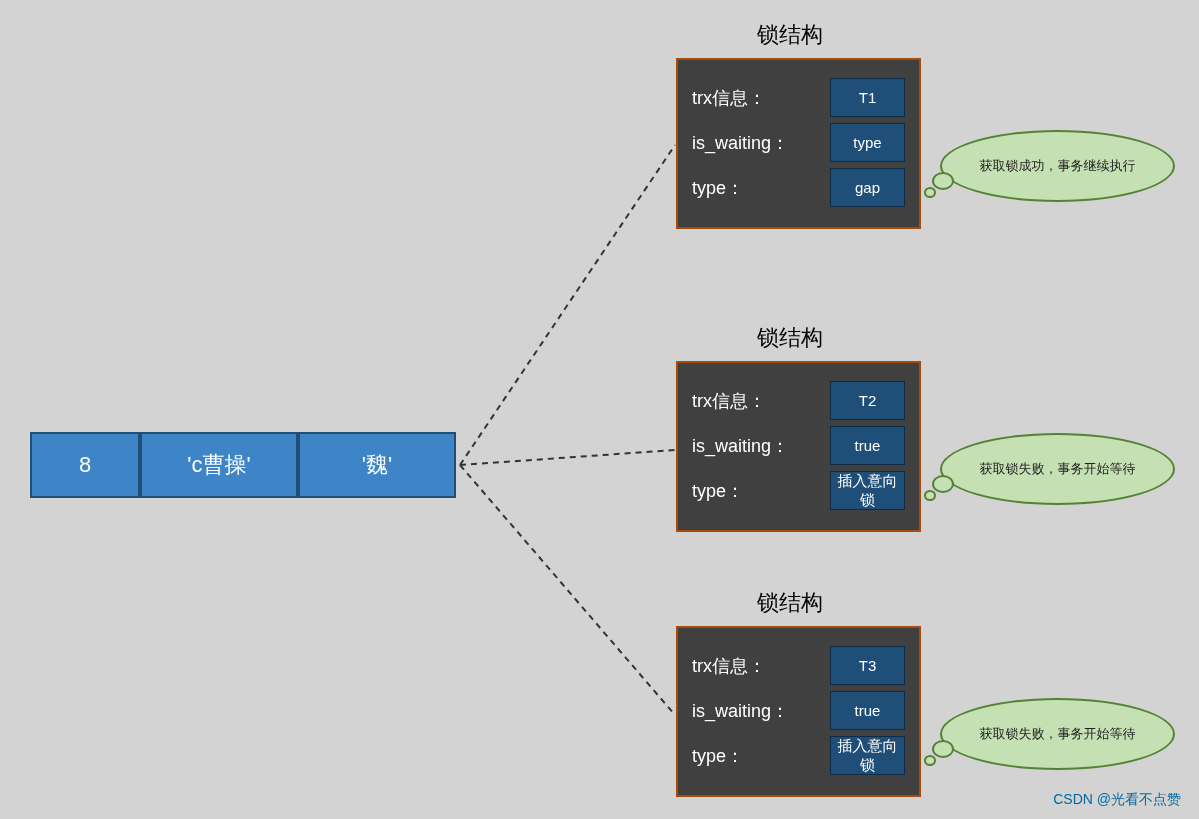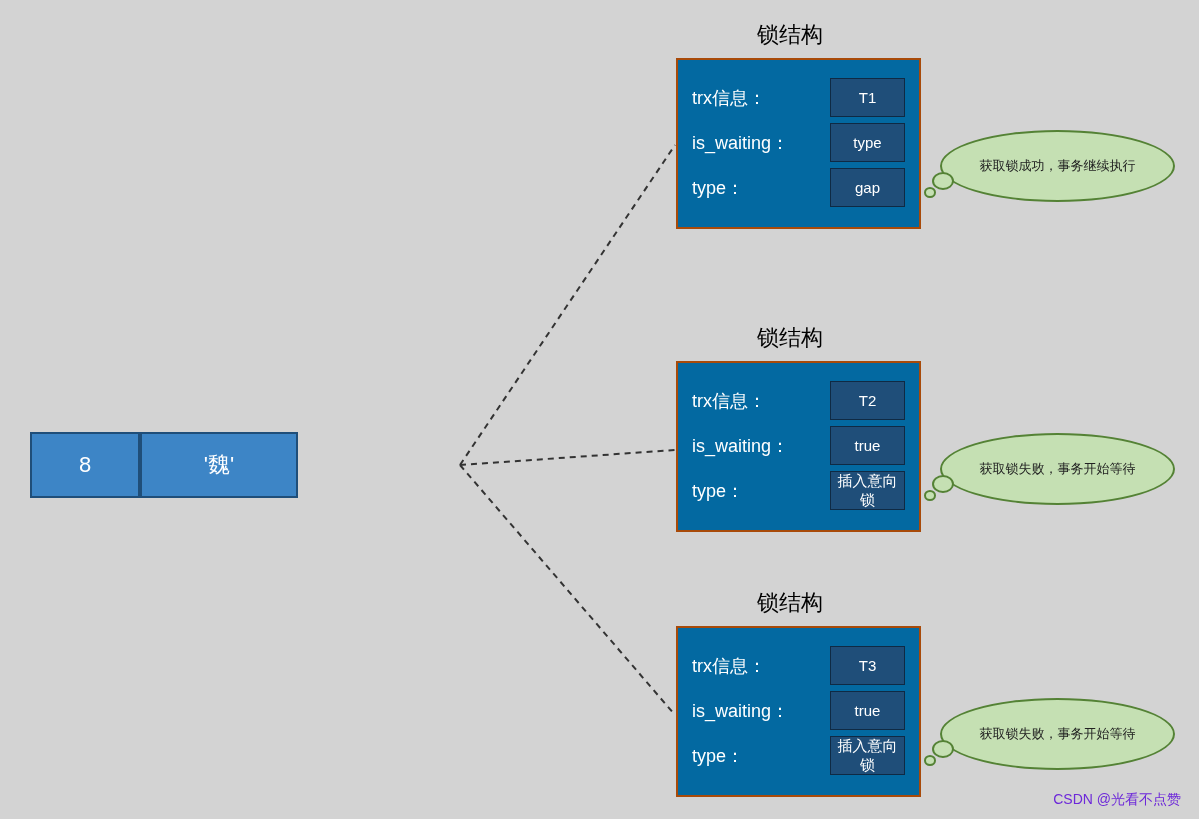--- a/index.html
+++ b/index.html
@@ -37,21 +37,21 @@
   .lock-title {
     position: absolute;
     font-size: 22px;
     font-weight: normal;
     color: #000;
   }
 
   .lock-box {
     position: absolute;
     width: 245px;
-    background: #0369a1;
+    background: #404040;
     border: 2px solid #a84a09;
     padding: 12px 14px 14px 14px;
   }
   .lock-row {
     display: flex;
     align-items: center;
     justify-content: space-between;
     margin: 6px 0;
   }
   .lock-label {
@@ -115,35 +115,36 @@
     left: 0; top: 0;
     width: 1199px;
     height: 819px;
     pointer-events: none;
   }
 
   .watermark {
     position: absolute;
     right: 18px;
     bottom: 10px;
-    color: #6d28d9;
+    color: #0369a1;
     font-size: 14px;
   }
 </style>
 </head>
 <body>
 
 <svg class="connectors">
   <line x1="460" y1="465" x2="675" y2="145" stroke="#333" stroke-width="2" stroke-dasharray="6,5"></line>
   <line x1="460" y1="465" x2="675" y2="450" stroke="#333" stroke-width="2" stroke-dasharray="6,5"></line>
   <line x1="460" y1="465" x2="675" y2="715" stroke="#333" stroke-width="2" stroke-dasharray="6,5"></line>
 </svg>
 
 <div class="record">
   <div class="record-cell c0">8</div>
+  <div class="record-cell c1">'c曹操'</div>
   <div class="record-cell c2">'魏'</div>
 </div>
 
 <div class="lock-title" style="left:757px; top:20px;">锁结构</div>
 <div class="lock-box" style="left:676px; top:58px;">
   <div class="lock-row">
     <span class="lock-label">trx信息：</span>
     <span class="lock-value">T1</span>
   </div>
   <div class="lock-row">

